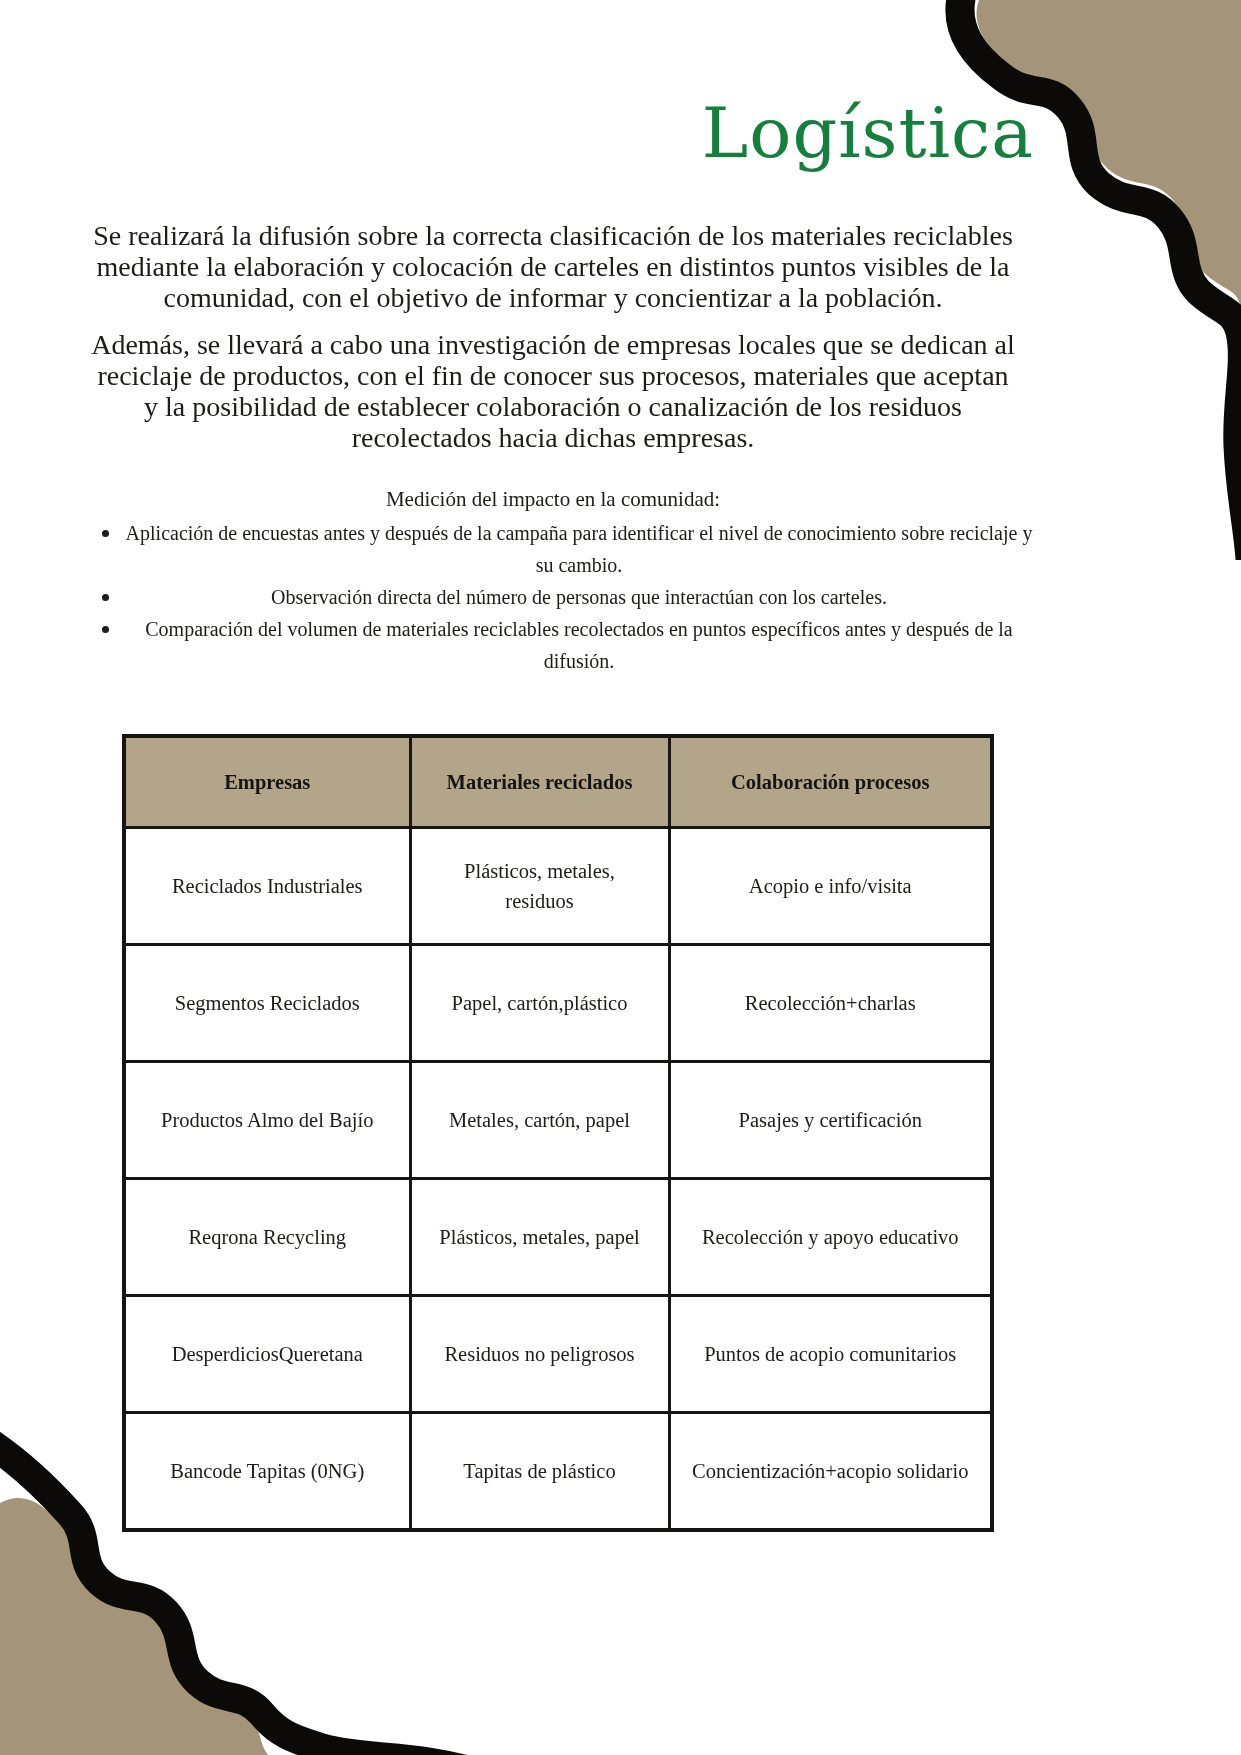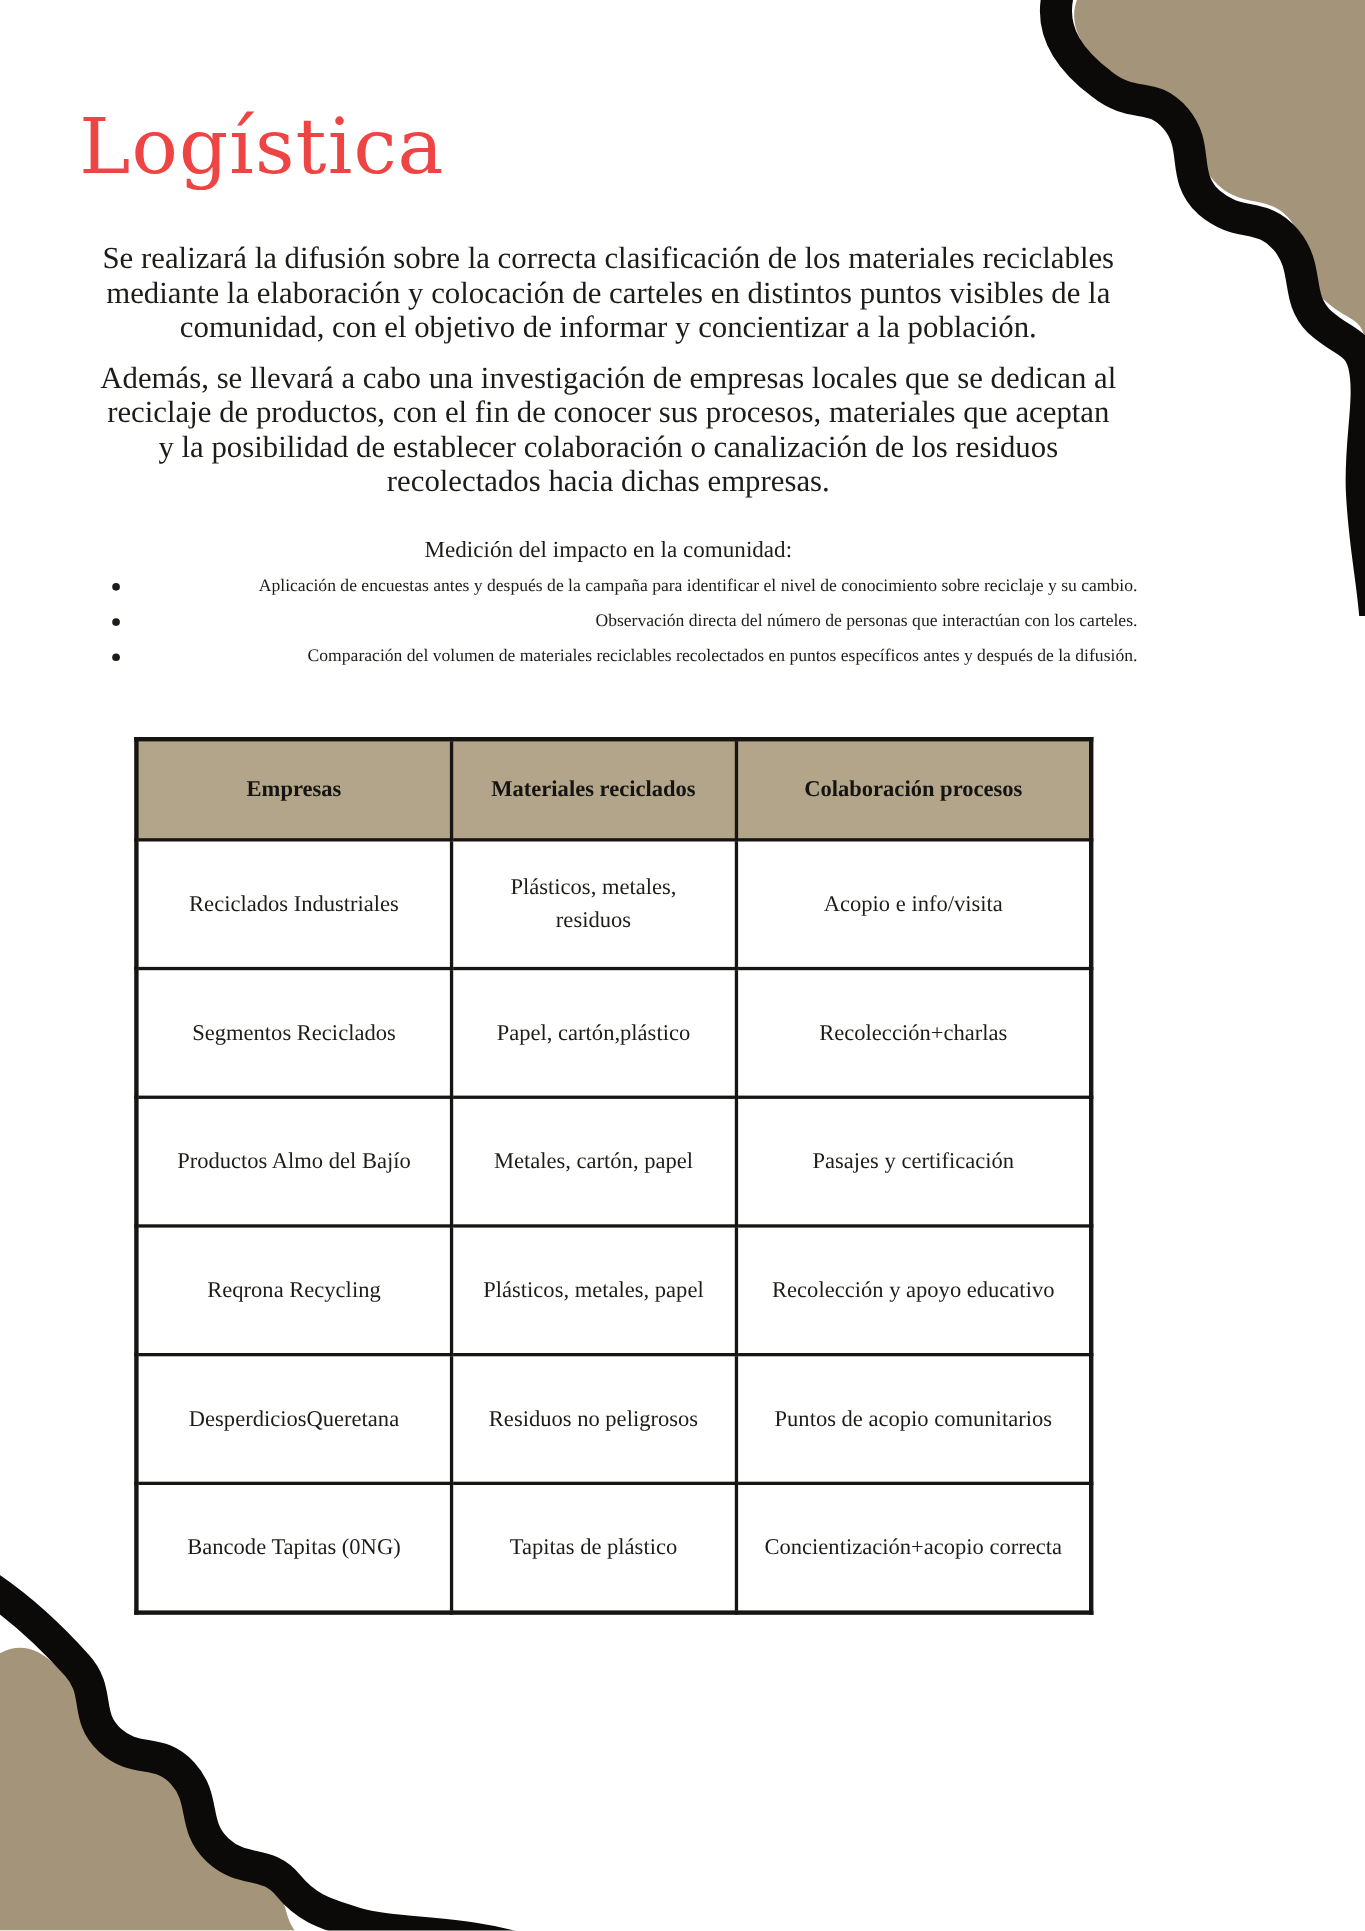--- a/index.html
+++ b/index.html
@@ -18,23 +18,23 @@
   .content{
     position:absolute;
     left:72px;top:0;
     width:962px;
   }
   .page-title{
     font-family:"DejaVu Serif","Liberation Serif",serif;
     font-weight:400;
     font-size:70px;
     letter-spacing:1px;
-    text-align:left;
+    text-align:right;
     margin:92px 0 46px 0;
-    color:#ef4444;
+    color:#15803d;
   }
   .intro p{
     font-size:28px;
     line-height:31px;
     text-align:center;
     margin:16px;
   }
   .impact-heading{
     font-size:21px;
     line-height:31px;
@@ -42,24 +42,24 @@
     margin:31px 0 0 0;
     font-weight:400;
   }
   ul.bullets{
     list-style:none;
     margin:2px 0 0 0;
     padding:0 0 0 26px;
   }
   ul.bullets li{
     position:relative;
-    font-size:16px;
+    font-size:20px;
     line-height:32px;
     padding-left:26px;
-    text-align:right;
+    text-align:center;
   }
   ul.bullets li::before{
     content:"";
     position:absolute;
     left:4px;top:13px;
     width:7px;height:7px;
     border-radius:50%;
     background:#1e1c19;
   }
   table.companies{
@@ -182,18 +182,18 @@
           <td>Recolección y apoyo educativo</td>
         </tr>
         <tr>
           <td>DesperdiciosQueretana</td>
           <td>Residuos no peligrosos</td>
           <td>Puntos de acopio comunitarios</td>
         </tr>
         <tr>
           <td>Bancode Tapitas (0NG)</td>
           <td>Tapitas de plástico</td>
-          <td>Concientización+acopio correcta</td>
+          <td>Concientización+acopio solidario</td>
         </tr>
       </tbody>
   </table>
 
 </div>
 
 </body></html>

